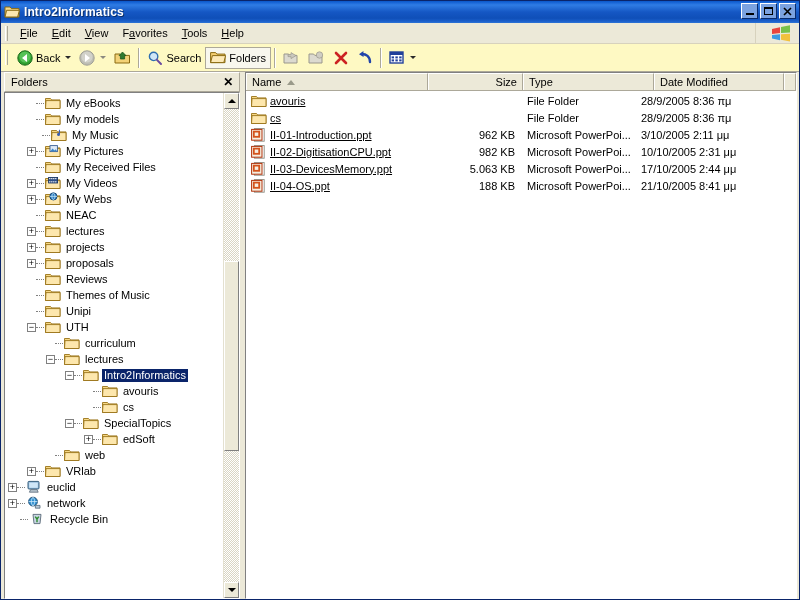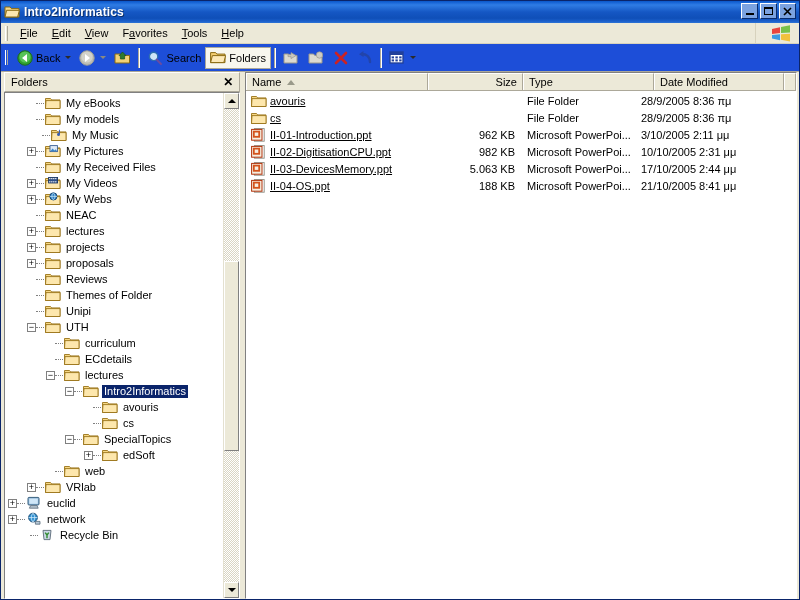--- a/index.html
+++ b/index.html
@@ -67,21 +67,21 @@
     position:absolute; right:4px; top:1px;
     width:28px; height:19px;
   }
   #menu-right-bg {
     position:absolute; right:0; top:0; bottom:0; width:44px;
     background:#ece9d8; border-left:1px solid #d7d2bd;
   }
 
   
   #toolbar {
-    height:28px; min-height:28px; background:#1d4ed8;
+    height:28px; min-height:28px; background:#fef9c3;
     border-bottom:1px solid #aca899;
     display:flex; align-items:center; padding-left:4px;
   }
   .tb-sep { width:1px; height:20px; border-left:1px solid #aca899; border-right:1px solid #fff; margin:0 3px; }
   .tbitem { display:flex; align-items:center; height:22px; padding:0 4px; font-size:11px; color:#000; white-space:nowrap; }
   .tbitem.pressed { background:#f8f7ee; border:1px solid #aca899; }
   .tbitem .lbl { margin-left:3px; }
   .arrowdn { width:0;height:0;border-left:3px solid transparent;border-right:3px solid transparent;border-top:3px solid #2a2a2a; margin-left:5px;}
   .arrowdn.dim { border-top-color:#8c8a80; }
 
@@ -453,21 +453,21 @@
                 </svg></span>
               <span class="tlabel">Reviews</span>
             </div>
             <div class="trow" style="padding-left: 22px;">
               <span class="tbox-spacer"></span>
               <span class="dashh"></span>
               <span class="icon-generic"><svg width="16" height="14" viewBox="0 0 16 14">
                   <path d="M.5 2.5 h5 l1.2 1.4 H15 V12.5 H.5 Z" fill="#f7d885" stroke="#9a7418" stroke-width=".9"></path>
                   <path d="M1 4.6 H15 V12.5 H.5 Z" fill="#fde7ad" stroke="#9a7418" stroke-width=".9"></path>
                 </svg></span>
-              <span class="tlabel">Themes of Folder</span>
+              <span class="tlabel">Themes of Music</span>
             </div>
             <div class="trow" style="padding-left: 22px;">
               <span class="tbox-spacer"></span>
               <span class="dashh"></span>
               <span class="icon-generic"><svg width="16" height="14" viewBox="0 0 16 14">
                   <path d="M.5 2.5 h5 l1.2 1.4 H15 V12.5 H.5 Z" fill="#f7d885" stroke="#9a7418" stroke-width=".9"></path>
                   <path d="M1 4.6 H15 V12.5 H.5 Z" fill="#fde7ad" stroke="#9a7418" stroke-width=".9"></path>
                 </svg></span>
               <span class="tlabel">Unipi</span>
             </div>
@@ -481,29 +481,20 @@
               <span class="tlabel">UTH</span>
             </div>
             <div class="trow" style="padding-left: 41px;">
               <span class="tbox-spacer"></span>
               <span class="dashh"></span>
               <span class="icon-generic"><svg width="16" height="14" viewBox="0 0 16 14">
                   <path d="M.5 2.5 h5 l1.2 1.4 H15 V12.5 H.5 Z" fill="#f7d885" stroke="#9a7418" stroke-width=".9"></path>
                   <path d="M1 4.6 H15 V12.5 H.5 Z" fill="#fde7ad" stroke="#9a7418" stroke-width=".9"></path>
                 </svg></span>
               <span class="tlabel">curriculum</span>
-            </div>
-            <div class="trow" style="padding-left: 41px;">
-              <span class="tbox-spacer"></span>
-              <span class="dashh"></span>
-              <span class="icon-generic"><svg width="16" height="14" viewBox="0 0 16 14">
-                  <path d="M.5 2.5 h5 l1.2 1.4 H15 V12.5 H.5 Z" fill="#f7d885" stroke="#9a7418" stroke-width=".9"></path>
-                  <path d="M1 4.6 H15 V12.5 H.5 Z" fill="#fde7ad" stroke="#9a7418" stroke-width=".9"></path>
-                </svg></span>
-              <span class="tlabel">ECdetails</span>
             </div>
             <div class="trow" style="padding-left: 41px;">
               <span class="tbox">−</span>
               <span class="dashh"></span>
               <span class="icon-generic"><svg width="16" height="14" viewBox="0 0 16 14">
                   <path d="M.5 2.5 h5 l1.2 1.4 H15 V12.5 H.5 Z" fill="#f7d885" stroke="#9a7418" stroke-width=".9"></path>
                   <path d="M1 4.6 H15 V12.5 H.5 Z" fill="#fde7ad" stroke="#9a7418" stroke-width=".9"></path>
                 </svg></span>
               <span class="tlabel">lectures</span>
             </div>
@@ -583,21 +574,21 @@
             <div class="trow" style="padding-left: 3px;">
               <span class="tbox">+</span>
               <span class="dashh"></span>
               <span class="icon-generic"><svg width="16" height="14" viewBox="0 0 16 14">
                   <circle cx="7" cy="5.6" r="4.4" fill="#2f8fd0" stroke="#17466e" stroke-width=".9"></circle>
                   <path d="M2.6 5.6 h8.8 M7 1.2 c-2.2 2.6 -2.2 6.2 0 8.8 c2.2 -2.6 2.2 -6.2 0 -8.8" stroke="#d4eefc" stroke-width=".8" fill="none"></path>
                   <path d="M9.4 9.4 h4.6 v2.8 h-4.6 Z" fill="#b8c8d6" stroke="#54687a" stroke-width=".8"></path>
                 </svg></span>
               <span class="tlabel">network</span>
             </div>
-            <div class="trow" style="padding-left: 16px;">
+            <div class="trow" style="padding-left: 6px;">
               <span class="tbox-spacer"></span>
               <span class="dashh"></span>
               <span class="icon-generic"><svg width="16" height="14" viewBox="0 0 16 14">
                   <path d="M4 2.4 h8 l-1 9.2 h-6 Z" fill="#c9d6e4" stroke="#5a6a78" stroke-width=".9"></path>
                   <path d="M6.2 4.6 L8 7 L9.8 4.6 M8 7 v3.2" stroke="#2e8b2e" stroke-width="1.4" fill="none"></path>
                 </svg></span>
               <span class="tlabel">Recycle Bin</span>
             </div>
           </div>
         <div class="vsb">

